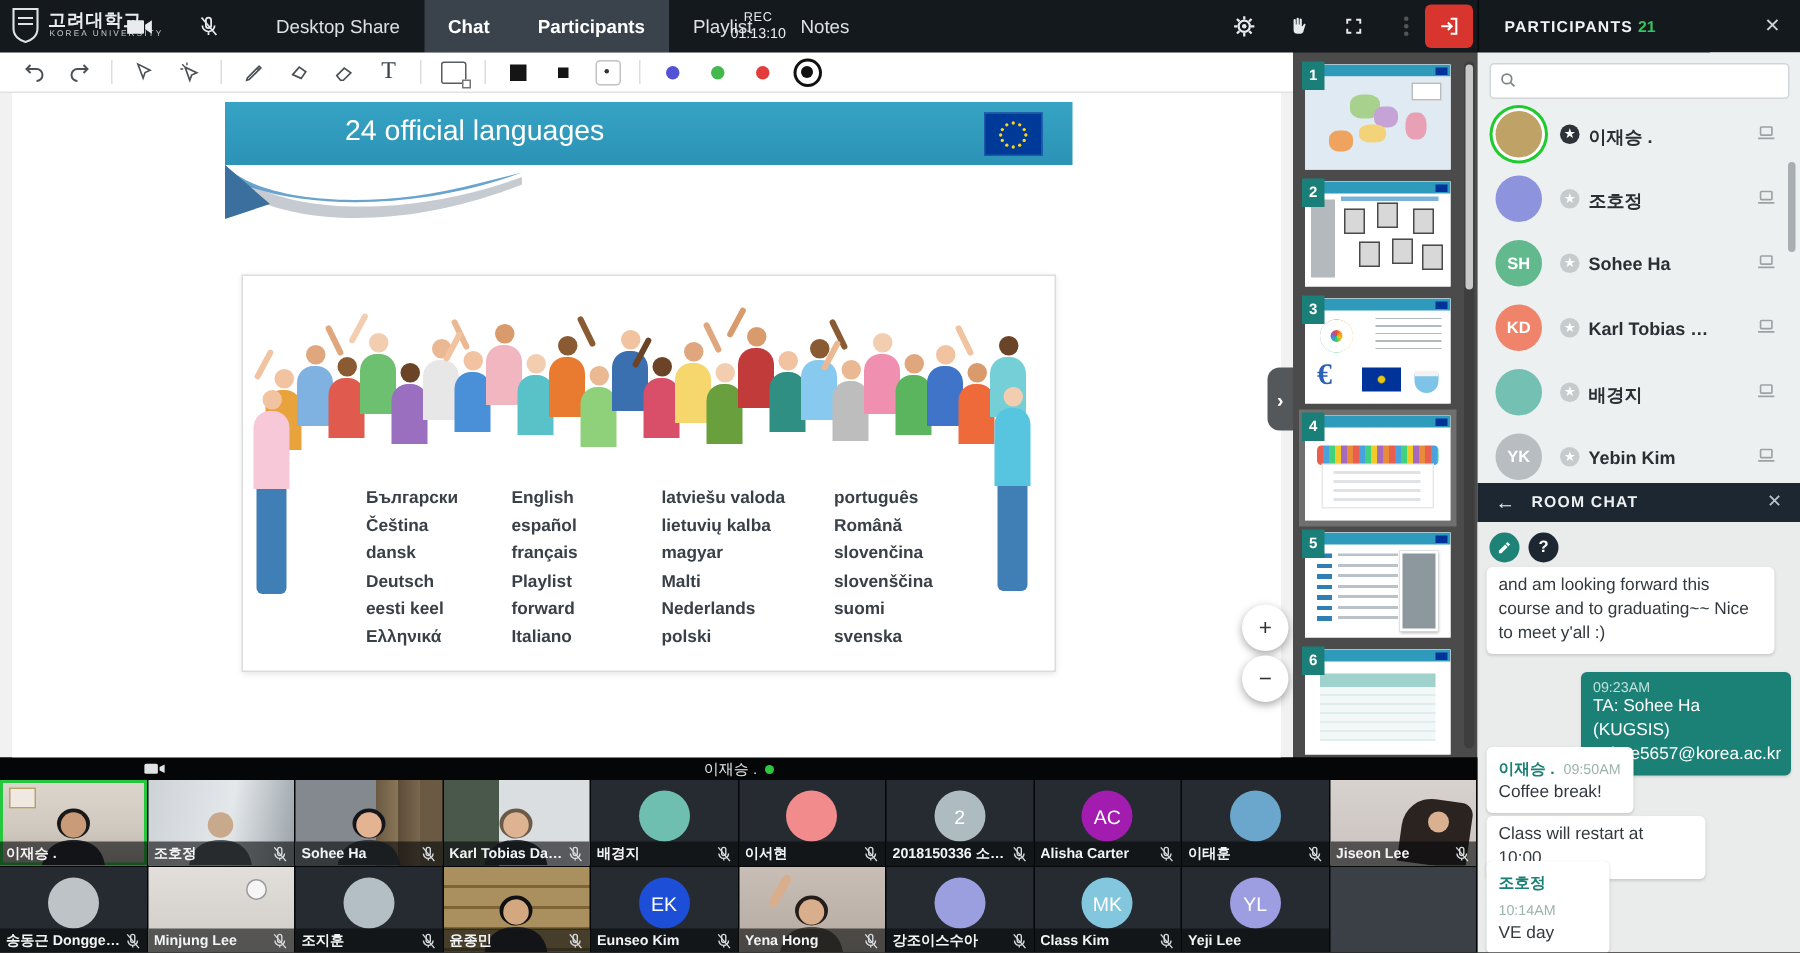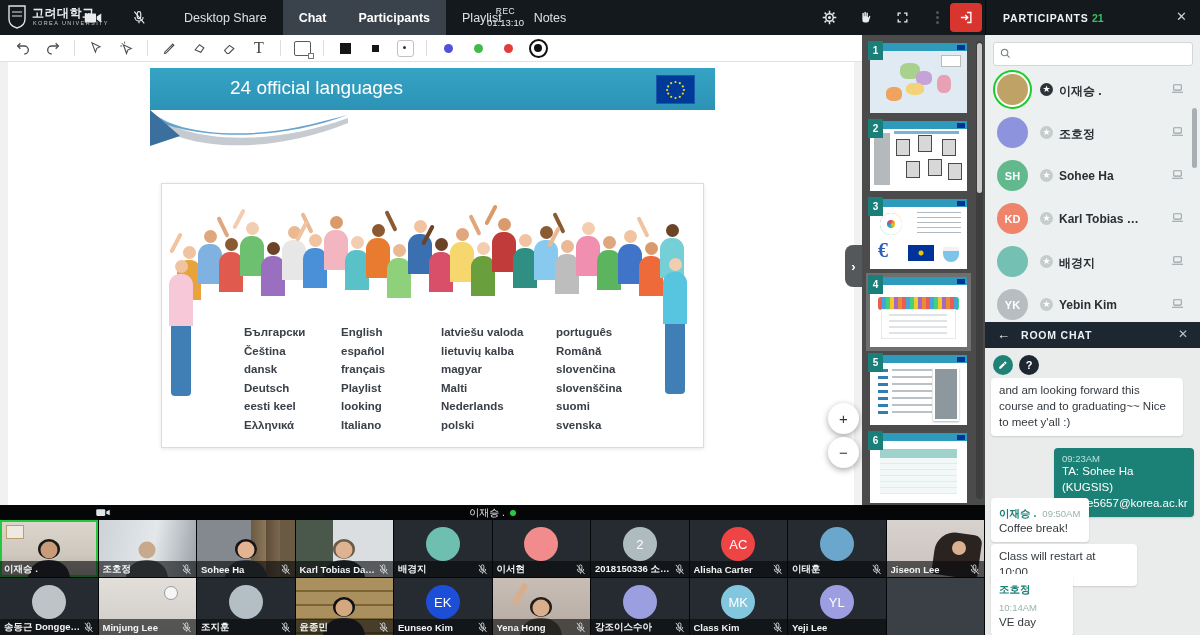--- a/index.html
+++ b/index.html
@@ -498,21 +498,21 @@
             <div>dansk</div>
             <div>Deutsch</div>
             <div>eesti keel</div>
             <div>Ελληνικά</div>
           </div>
           <div class="lang-col" style="left: 135px;">
             <div>English</div>
             <div>español</div>
             <div>français</div>
             <div>Playlist</div>
-            <div>looking</div>
+            <div>forward</div>
             <div>Italiano</div>
           </div>
           <div class="lang-col" style="left: 235px;">
             <div>latviešu valoda</div>
             <div>lietuvių kalba</div>
             <div>magyar</div>
             <div>Malti</div>
             <div>Nederlands</div>
             <div>polski</div>
           </div>
@@ -819,21 +819,21 @@
           <div class="tname">
       <b>2018150336 소자정</b>
             <svg width="11" height="11" viewBox="0 0 24 24" fill="none" stroke="#d7dbde" stroke-width="2">
               <rect x="9" y="2" width="6" height="12" rx="3"></rect>
               <path d="M5 11a7 7 0 0 0 14 0M12 18v3"></path>
               <path d="M4 2l17 20"></path>
             </svg>
           </div>
         </div>
         <div class="tile">
-          <span class="tav" style="background:#ef4444">AC</span>
+          <span class="tav" style="background:#a21caf">AC</span>
           <div class="tname">
       <b>Alisha Carter</b>
             <svg width="11" height="11" viewBox="0 0 24 24" fill="none" stroke="#d7dbde" stroke-width="2">
               <rect x="9" y="2" width="6" height="12" rx="3"></rect>
               <path d="M5 11a7 7 0 0 0 14 0M12 18v3"></path>
               <path d="M4 2l17 20"></path>
             </svg>
           </div>
         </div>
         <div class="tile">

